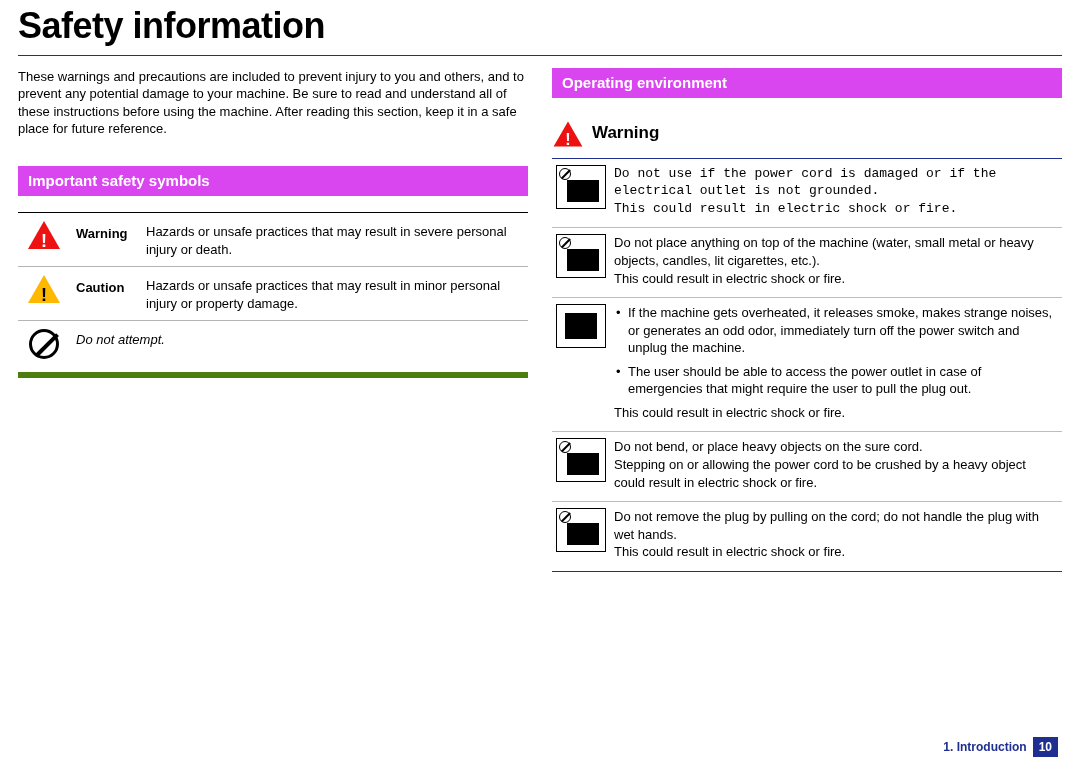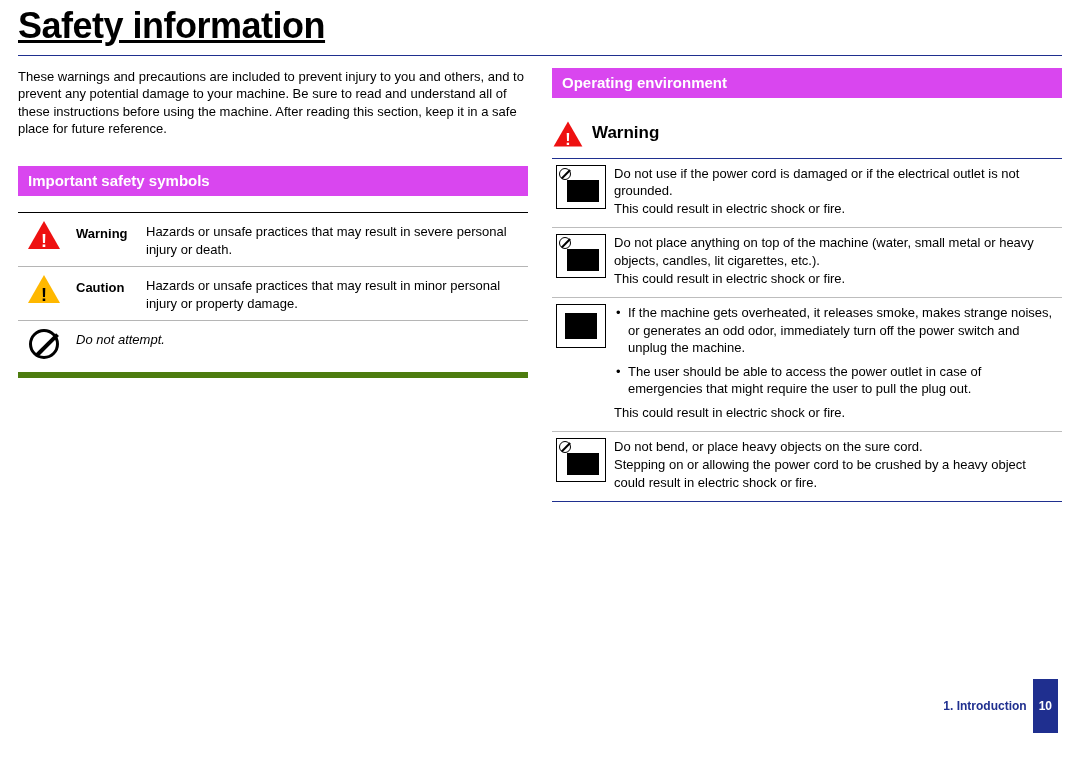--- a/index.html
+++ b/index.html
@@ -11,21 +11,20 @@
     color: #000;
     font-size: 13px;
     line-height: 1.35;
     position: relative;
   }
   .page-title {
     font-size: 36px;
     font-weight: 700;
     padding: 2px 0 4px 18px;
     letter-spacing: -0.5px;
-    text-decoration: underline;
   }
   .title-rule {
     border: none;
     border-top: 1.5px solid #1f2f8f;
     margin: 0 18px 12px 18px;
   }
   .columns {
     display: flex;
     gap: 24px;
     padding: 0 18px;
@@ -65,34 +64,34 @@
   .prohibit::after{content:"";position:absolute;width:3.5px;height:30px;background:#000;left:13px;top:-2px;transform:rotate(45deg);}
 
   
   .warn-hdr { display:flex; align-items:center; gap:8px; margin: 22px 0 10px 0; }
   .warn-hdr .tri { transform: scale(0.9); }
   .warn-hdr-text { font-size:17px; font-weight:700; }
 
   
   table.warn { width:100%; border-collapse: collapse; }
   table.warn td { vertical-align: top; padding: 6px 4px 10px 4px; border-bottom: 1px solid #bdbdbd; }
-  table.warn tr:first-child td { border-top: 1.5px solid #1f2f8f; }
+  table.warn tr:first-child td { border-top: 1.5px solid #1f2f8f; font-family: Liberation Mono, monospace; }
   table.warn tr:last-child td { border-bottom: 1.5px solid #1f2f8f; }
   table.warn td.wicon { width: 58px; }
   .wimg { width:50px;height:44px;border:1.5px solid #000;background:#fff;position:relative;display:inline-block;}
   .wimg .corner{position:absolute;left:2px;top:2px;width:12px;height:12px;border:1.5px solid #000;border-radius:50%;}
   .wimg .corner::after{content:"";position:absolute;width:1.5px;height:12px;background:#000;left:5px;top:-1px;transform:rotate(45deg);}
   .wimg .body{position:absolute;left:10px;top:14px;right:6px;bottom:6px;background:#000;}
   .result { }
   ul.bul { list-style: none; padding-left: 0; }
   ul.bul li { padding-left: 14px; position:relative; margin-bottom:6px;}
   ul.bul li::before{content:"•";position:absolute;left:2px;top:0;}
 
-  .footer { position:absolute; right:22px; bottom:30px; display:flex; align-items:center; gap:6px; font-weight:700; color:#1f2f8f; font-size:12px;}
-  .pagenum { background:#1f2f8f; color:#fff; padding:19px 6px; font-size:12px;text-align:right;}
+  .footer { position:absolute; right:22px; bottom:6px; display:flex; align-items:center; gap:6px; font-weight:700; color:#1f2f8f; font-size:12px;}
+  .pagenum { background:#1f2f8f; color:#fff; padding:2px 6px; font-size:12px;text-align:right;}
 </style>
 </head>
 <body>
 
 <h1 class="page-title">Safety information</h1>
 <hr class="title-rule">
 
 <div class="columns">
 
   <div class="col">
@@ -157,20 +156,27 @@
           <div class="result">This could result in electric shock or fire.</div>
         </td>
       </tr>
       <tr>
         <td class="wicon"><span class="wimg"><span class="corner"></span><span class="body"></span></span></td>
         <td>
           <div>Do not bend, or place heavy objects on the sure cord.</div>
           <div class="result">Stepping on or allowing the power cord to be crushed by a heavy object could result in electric shock or fire.</div>
         </td>
       </tr>
+      <tr>
+        <td class="wicon"><span class="wimg"><span class="corner"></span><span class="body"></span></span></td>
+        <td>
+          <div>Do not remove the plug by pulling on the cord; do not handle the plug with wet hands.</div>
+          <div class="result">This could result in electric shock or fire.</div>
+        </td>
+      </tr>
     </tbody>
       </table>
   </div>
 </div>
 
 <div class="footer">
   <span>1. Introduction</span>
   <span class="pagenum">10</span>
 </div>
 

